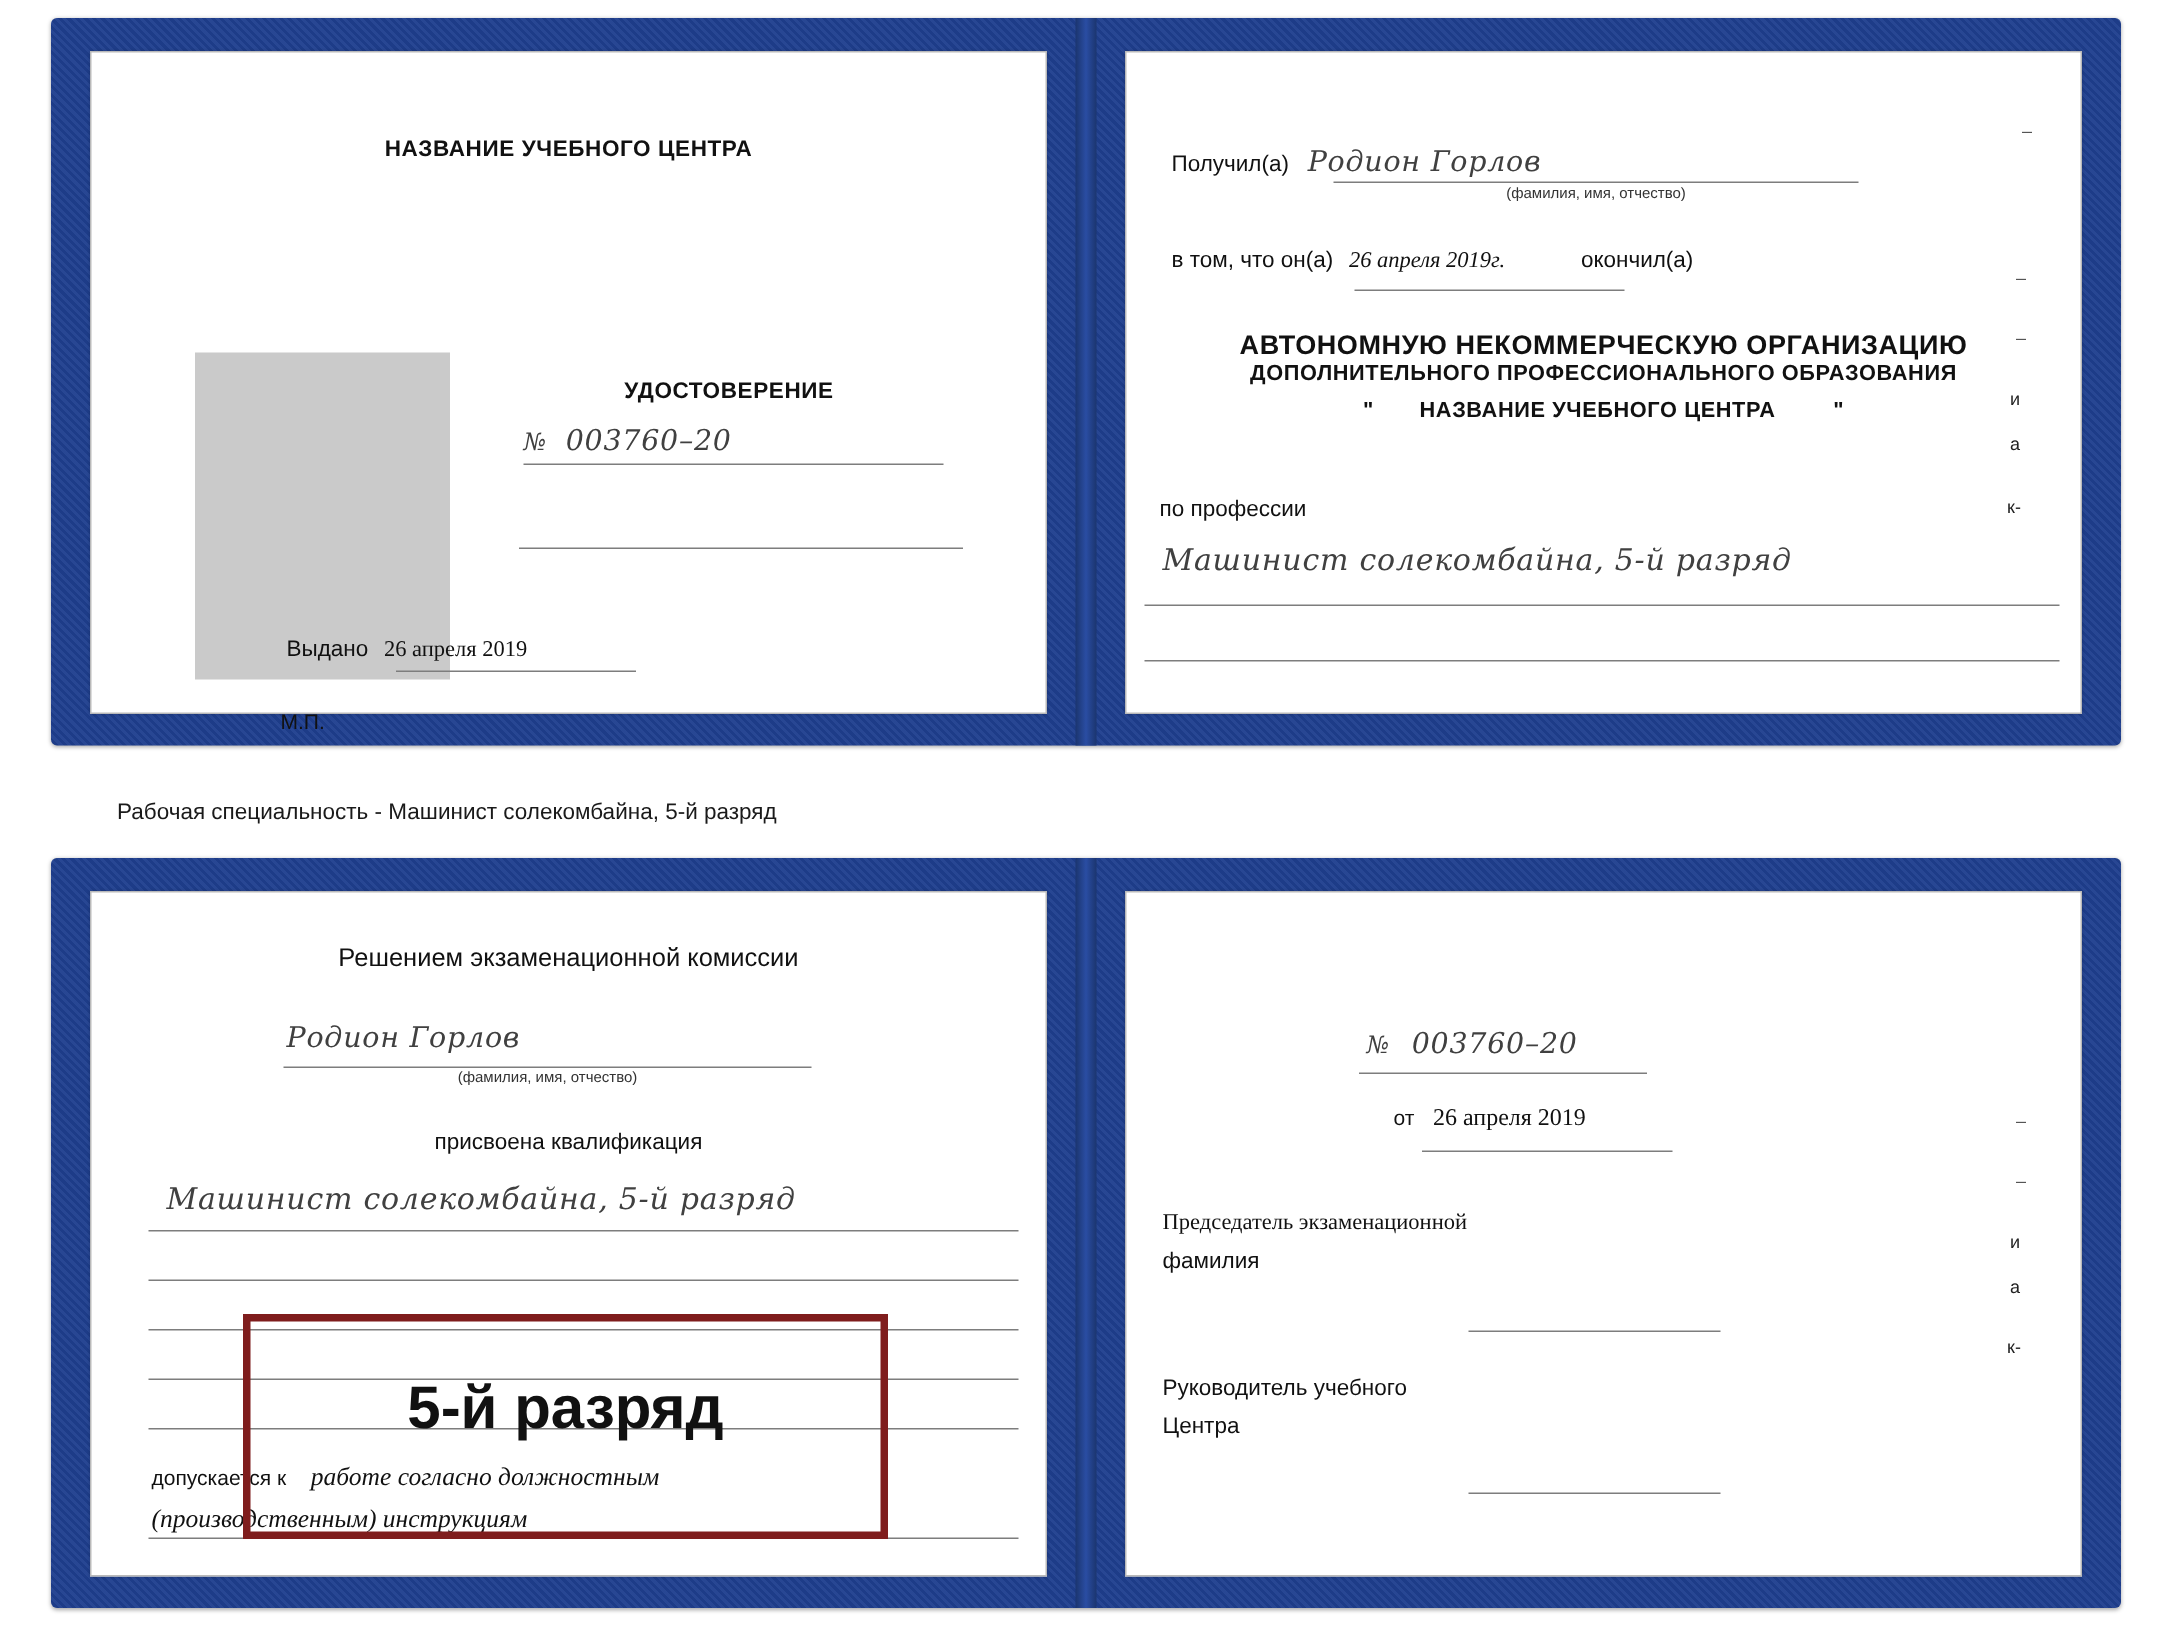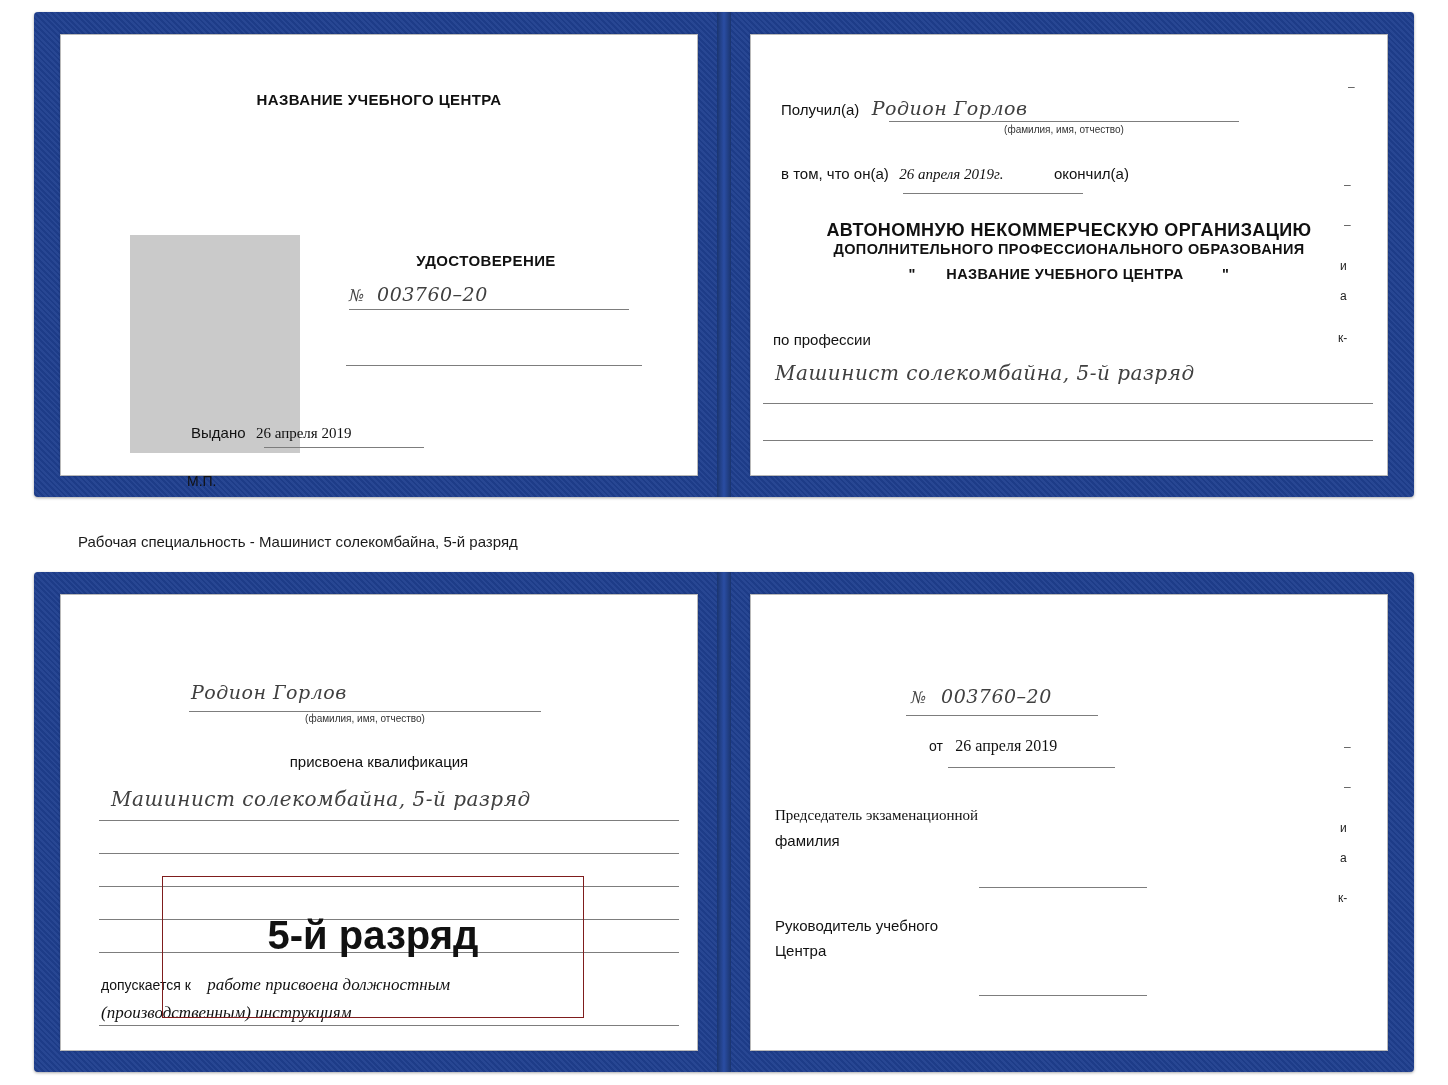--- a/index.html
+++ b/index.html
@@ -21,21 +21,21 @@
   .ttl{font-size:15px;font-weight:bold;letter-spacing:.4px;}
   .lbl{font-size:15px;}
   .small{font-size:10px;color:#333;}
   .hand{font-family:"DejaVu Serif",serif;font-style:italic;color:#404040;font-size:17px;letter-spacing:.5px;}
   .handdark{font-family:"Liberation Serif",serif;font-style:italic;color:#111;font-size:15px;}
   .line{border-bottom:1px solid #7d7d7d;height:0;}
   .photo{background:#cacaca;}
 
   .caption{position:absolute;font-size:15px;color:#1a1a1a;}
 
-  .highlight{position:absolute;border:1px solid #7f1d1d;background:transparent;}
+  .highlight{position:absolute;border:5px solid #7f1d1d;background:transparent;}
   .highlight .txt{font-size:40px;font-weight:bold;color:#111;text-align:center;line-height:1.0;}
 
   .right-edge-text{position:absolute;font-size:12px;color:#222;line-height:1.45;text-align:left;}
   .edge-dash{position:absolute;font-size:12px;color:#555;}
 </style>
 </head>
 <body>
 
 <div class="book" style="left:34px;top:12px;width:1380px;height:485px;">
   <div class="spine"></div>
@@ -101,38 +101,39 @@
 <div class="right-edge-text" style="left:1340px;top:258px;">и</div>
 <div class="right-edge-text" style="left:1340px;top:288px;">а</div>
 <div class="right-edge-text" style="left:1338px;top:330px;">к-</div>
 
 <div class="caption" style="left:78px;top:533px;">Рабочая специальность - Машинист солекомбайна, 5-й разряд</div>
 
 <div class="book" style="left:34px;top:572px;width:1380px;height:500px;">
   <div class="spine"></div>
 
   <div class="page left" style="width:636px;height:455px;">
+    <div class="center" style="position:absolute;left:0;right:0;top:34px;font-size:17px;">Решением экзаменационной комиссии</div>
 
     <div class="hand" style="position:absolute;left:130px;top:86px;font-size:19px;">Родион Горлов</div>
     <div class="line" style="position:absolute;left:128px;top:116px;width:352px;"></div>
     <div class="small center" style="position:absolute;left:128px;top:118px;width:352px;">(фамилия, имя, отчество)</div>
 
     <div class="center lbl" style="position:absolute;left:0;right:0;top:158px;">присвоена квалификация</div>
 
     <div class="hand" style="position:absolute;left:50px;top:192px;font-size:20px;">Машинист солекомбайна, 5-й разряд</div>
 
     <div class="line" style="position:absolute;left:38px;top:225px;width:580px;"></div>
     <div class="line" style="position:absolute;left:38px;top:258px;width:580px;"></div>
     <div class="line" style="position:absolute;left:38px;top:291px;width:580px;"></div>
     <div class="line" style="position:absolute;left:38px;top:324px;width:580px;"></div>
     <div class="line" style="position:absolute;left:38px;top:357px;width:580px;"></div>
 
     <div style="position:absolute;left:40px;top:380px;width:580px;">
       <span class="lbl" style="font-size:14px;">допускается к</span>
-      <span class="handdark" style="margin-left:12px;font-size:17px;">работе присвоена должностным</span>
+      <span class="handdark" style="margin-left:12px;font-size:17px;">работе согласно должностным</span>
     </div>
     <div class="handdark" style="position:absolute;left:40px;top:408px;font-size:17px;">(производственным) инструкциям</div>
     <div class="line" style="position:absolute;left:38px;top:430px;width:580px;"></div>
   </div>
 
   <div class="page right" style="width:636px;height:455px;">
 
     <div style="position:absolute;left:160px;top:90px;">
       <span class="hand" style="font-size:16px;">№</span>
       <span class="hand" style="margin-left:10px;font-size:19px;">003760–20</span>

